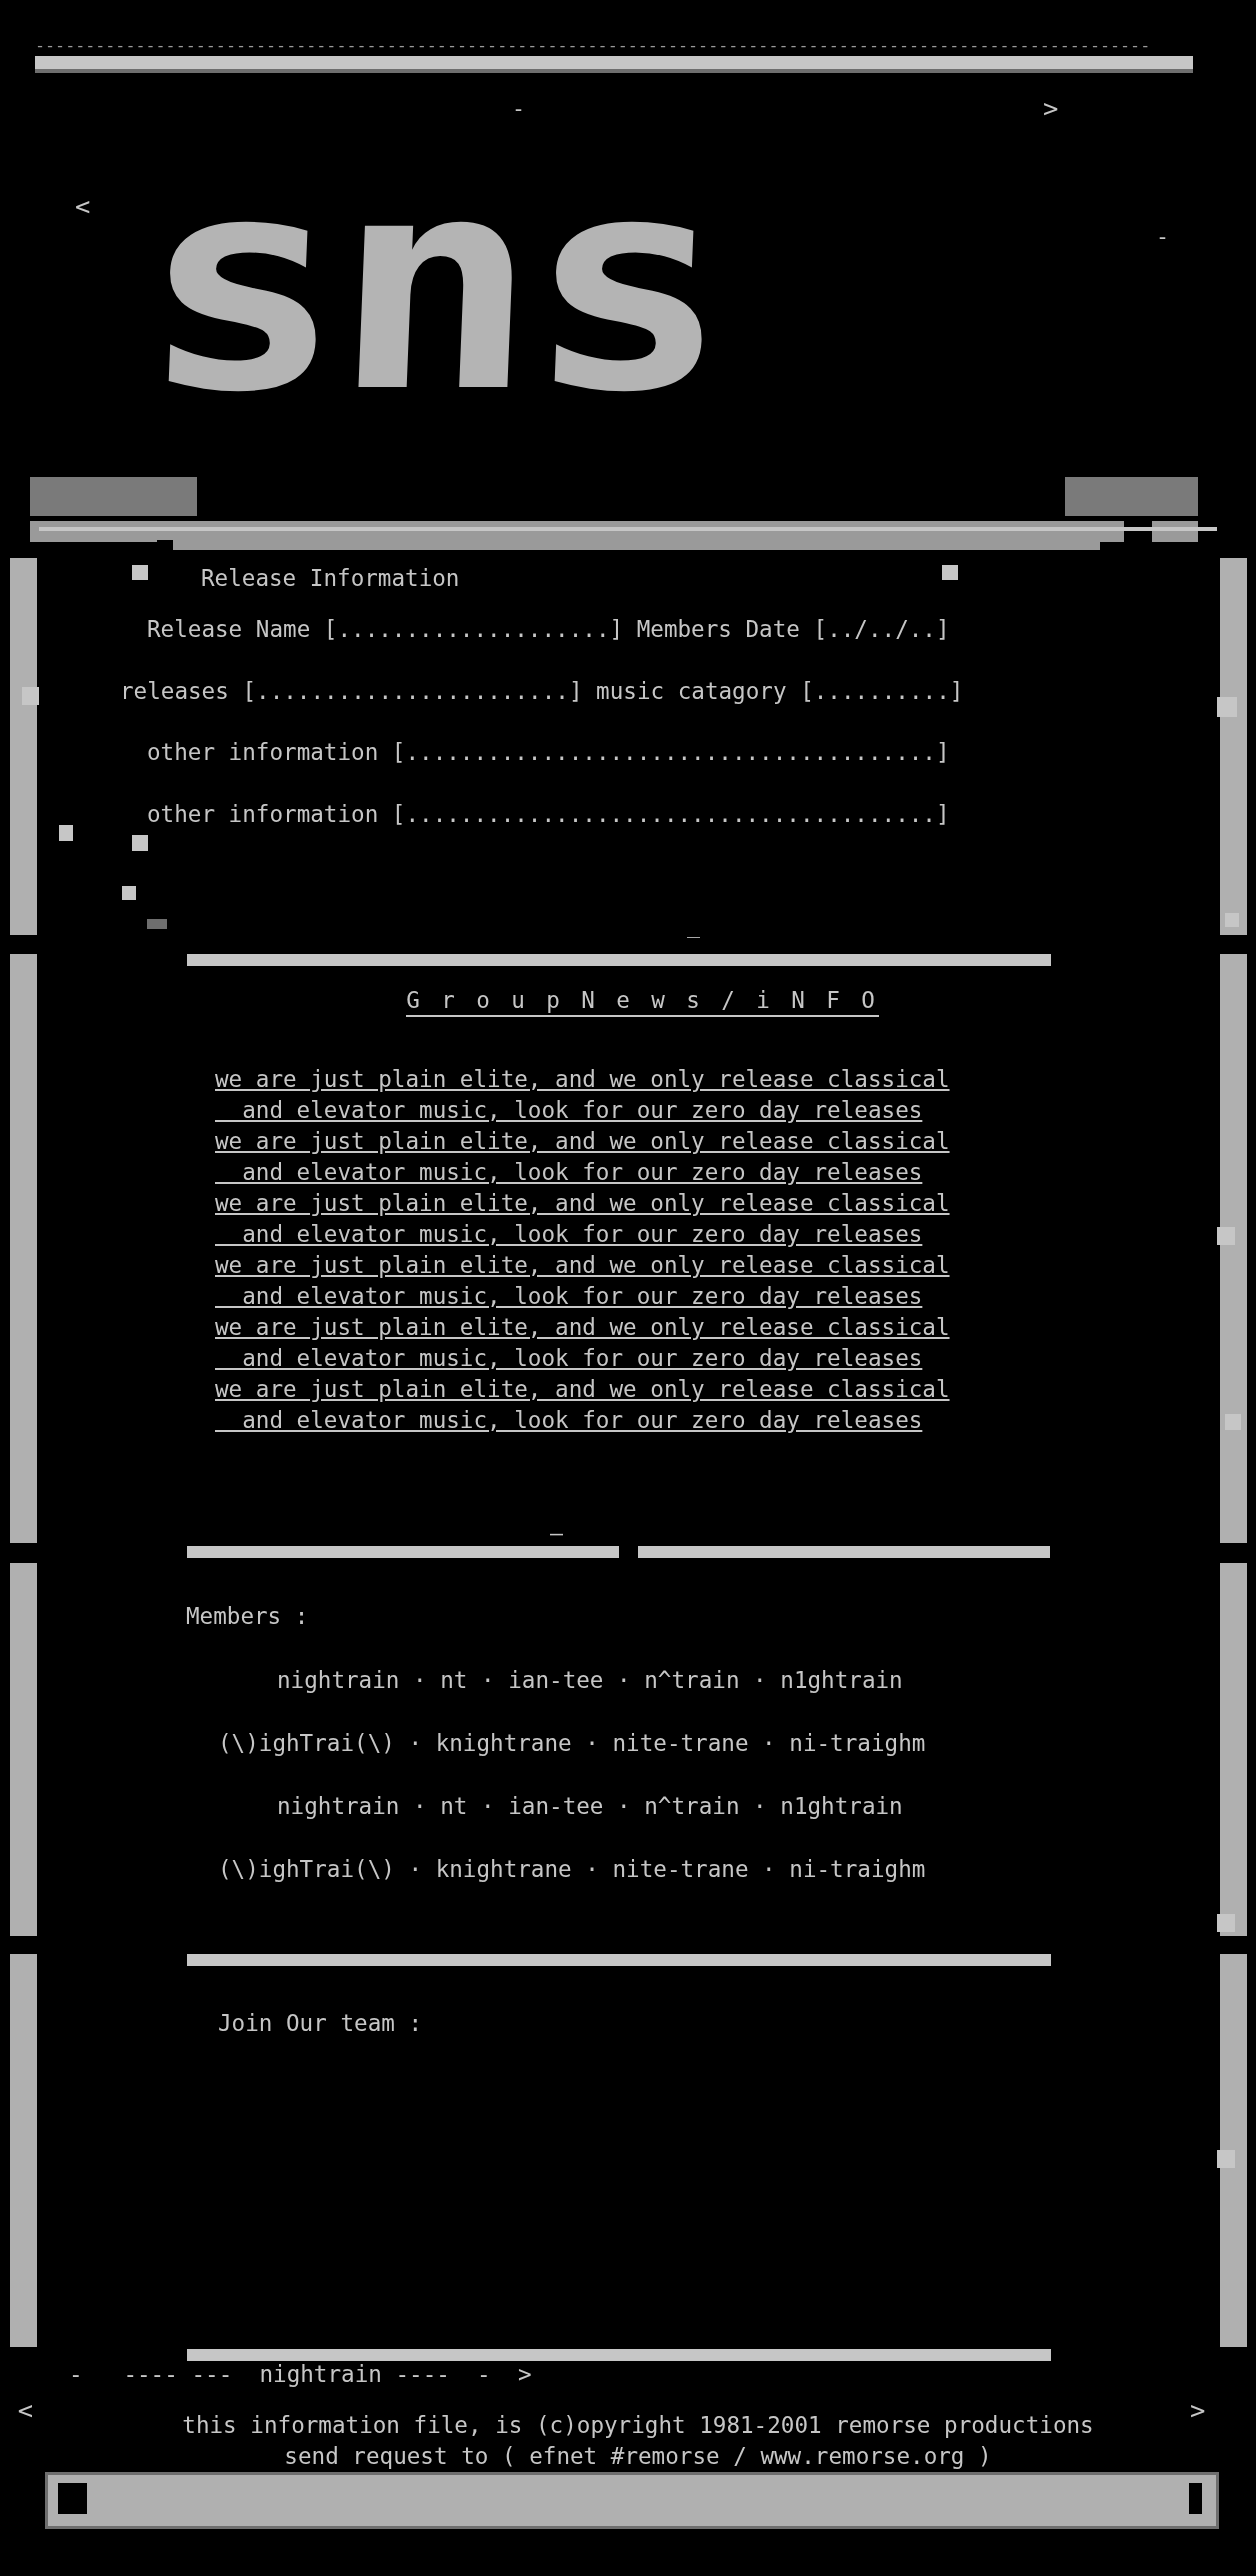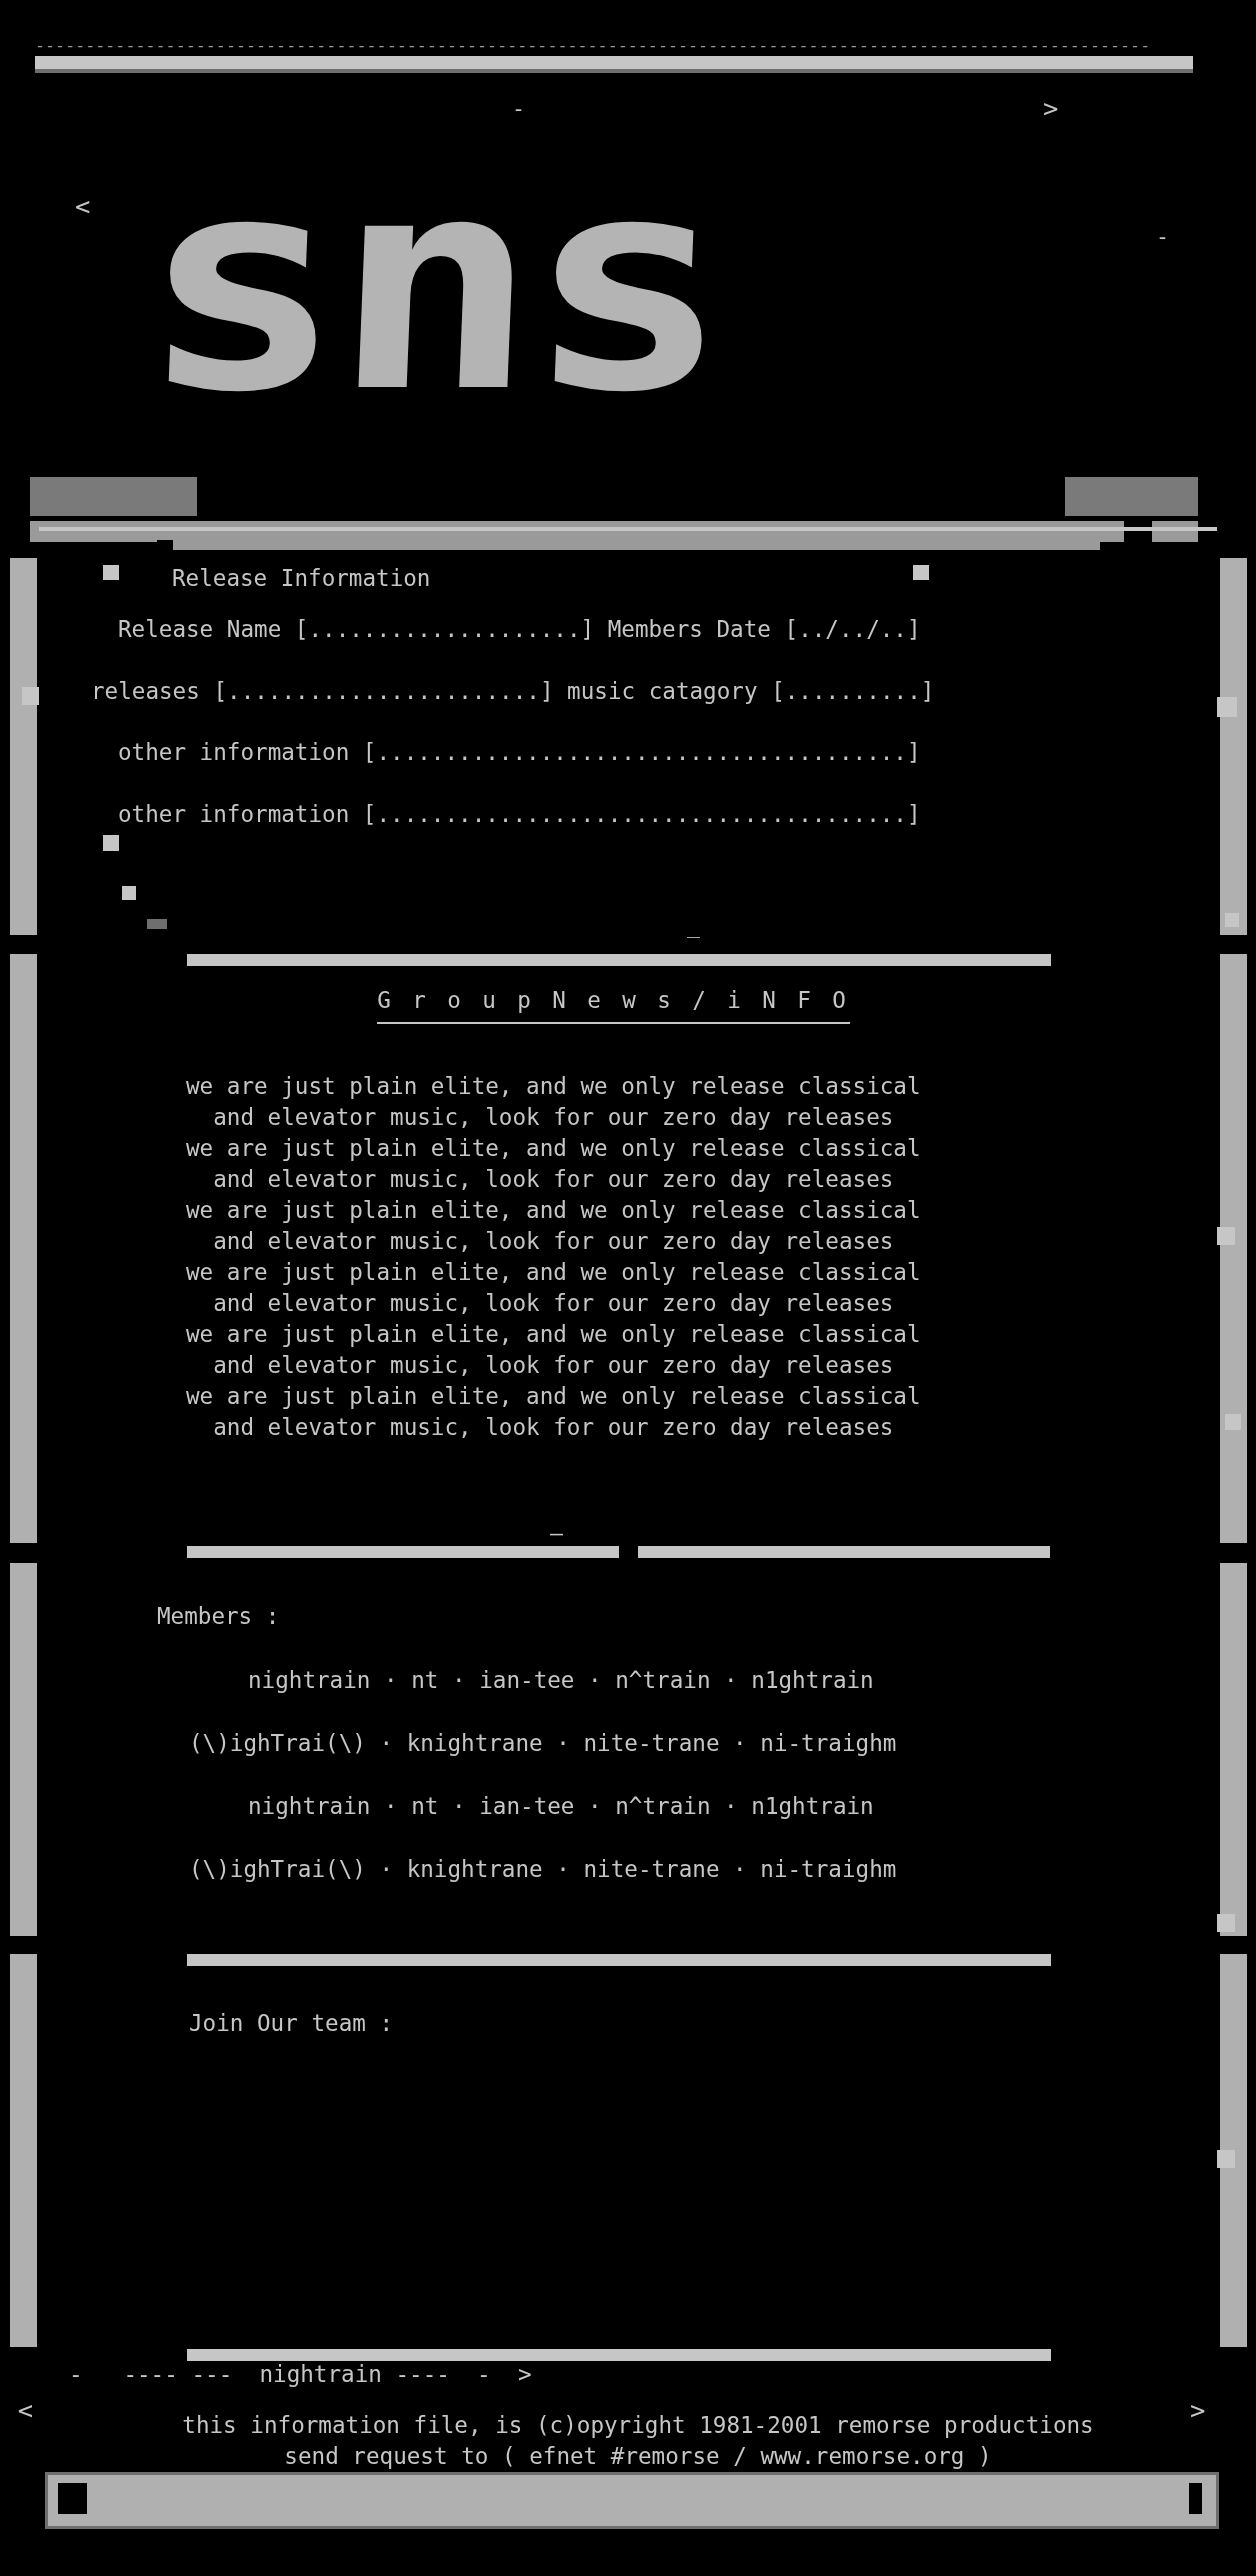--- a/index.html
+++ b/index.html
@@ -137,24 +137,25 @@
   }
   .speck {
     position: absolute;
     background: #c6c6c6;
   }
   .speck-dim { background: #6e6e6e; }
 
   
   .panel {
     position: absolute;
-    left: 44px;
+    left: 73px;
     width: 1139px;
     background: #000;
     z-index: 5;
+    text-decoration: underline;
   }
   .section-rule {
     position: absolute;
     height: 11.8px;
     background: #c6c6c6;
     z-index: 6;
   }
 
   .hdr {
     font-size: 22.6px;
@@ -168,21 +169,21 @@
     white-space: pre;
   }
   .news-title {
     font-size: 22.6px;
     color: #c6c6c6;
     letter-spacing: 3.9px;
     white-space: pre;
     text-align: right;
     border-bottom: 2.9px solid #c6c6c6;
     display: inline-block;
-    padding-bottom: 9px;
+    padding-bottom: 2px;
   }
   .news-body .line {
     line-height: 31px;
   }
 
   
   .footer-rule {
     position: absolute;
     left: 187px; top: 2349px;
     width: 864px; height: 11.8px;

